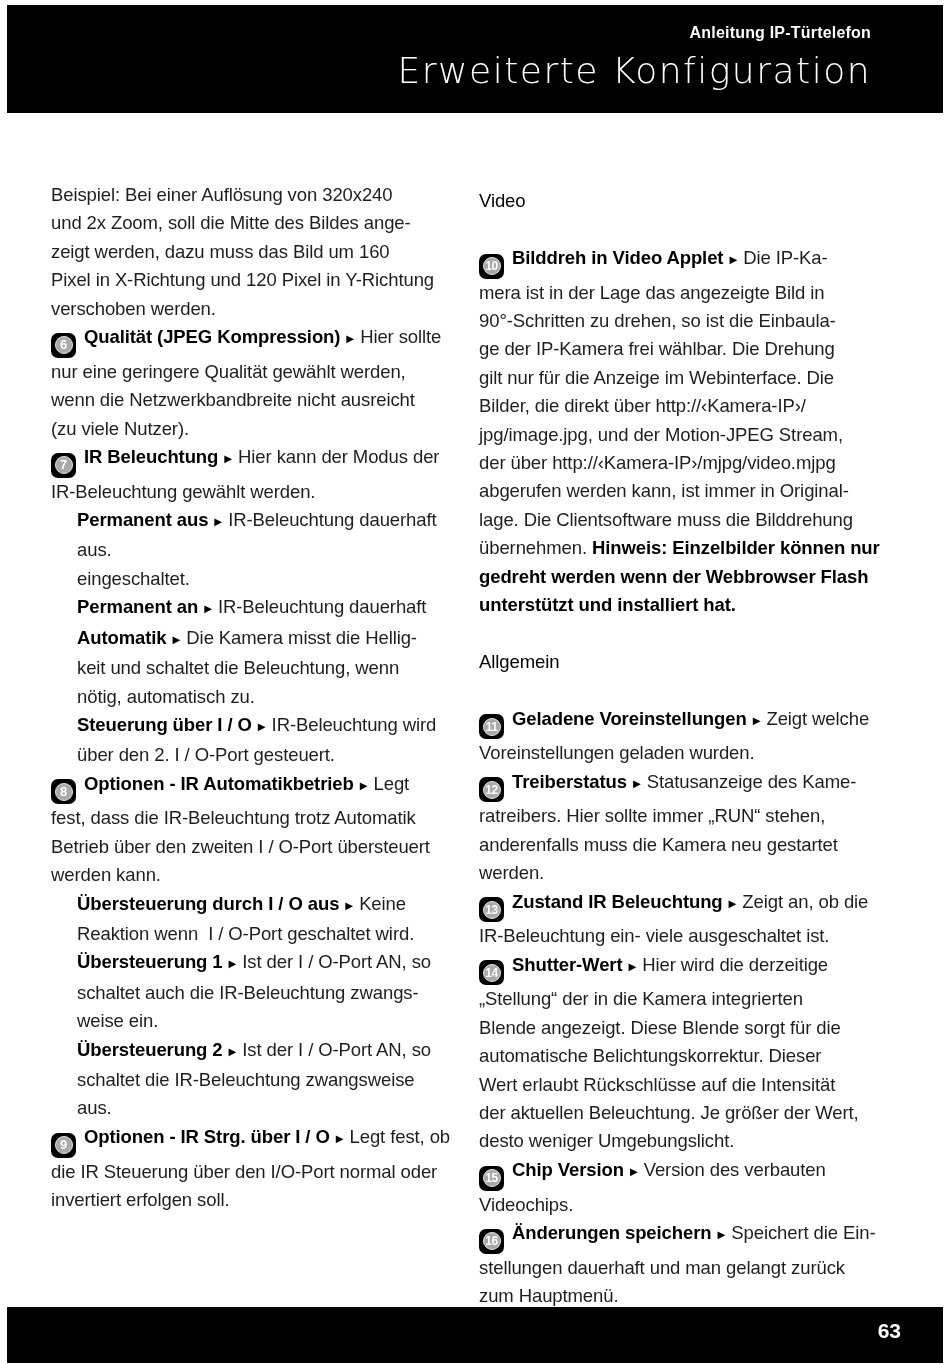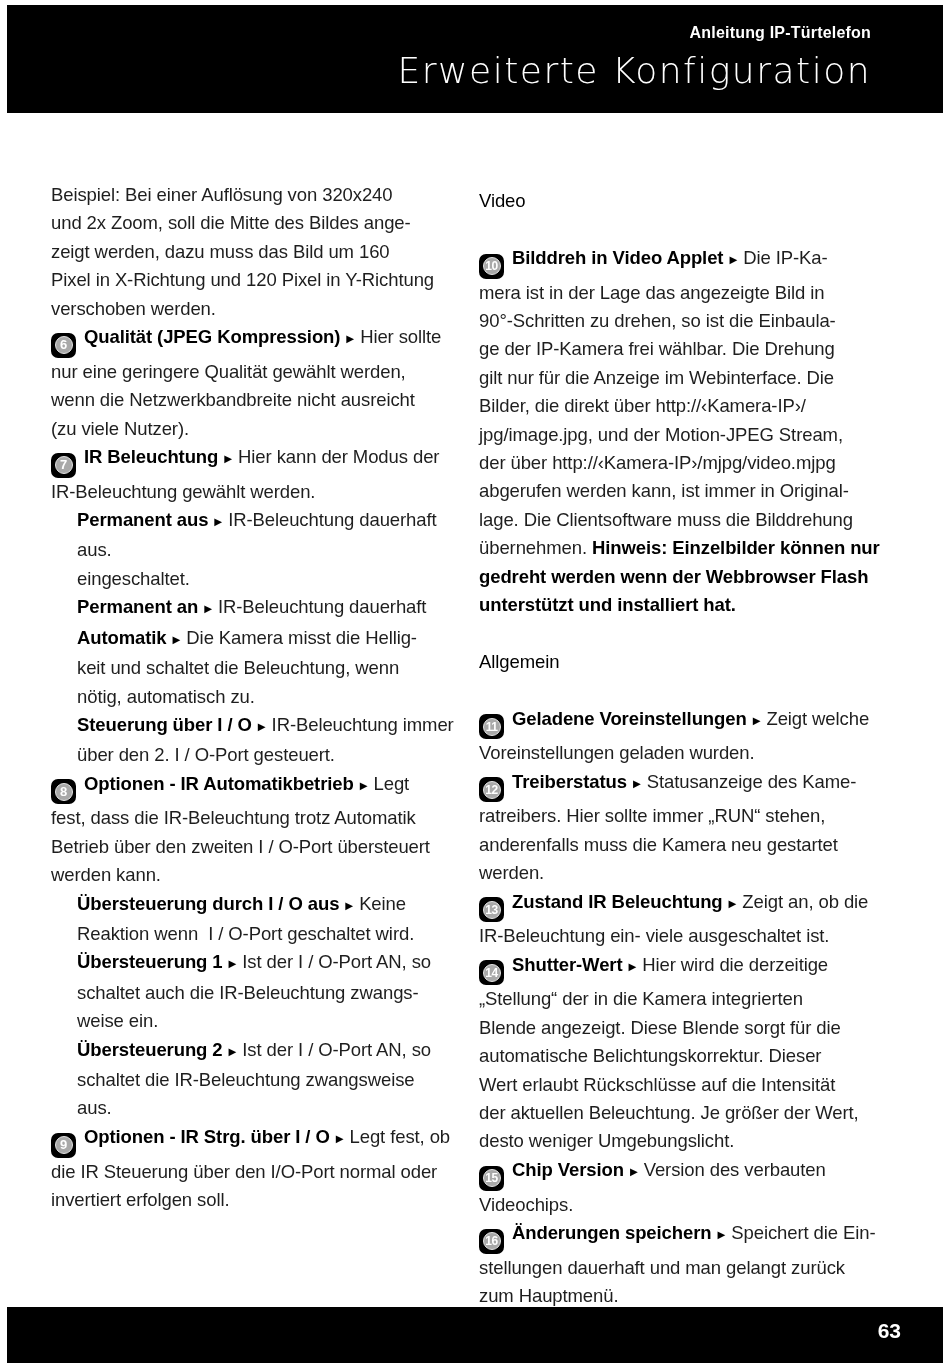--- a/index.html
+++ b/index.html
@@ -129,21 +129,21 @@
       <div class="blk sub">
         <div class="line"><span class="n">eingeschaltet.</span></div>
         <div class="line"><span class="b">Permanent an</span><span class="a"> ► </span><span class="n">IR-Beleuchtung dauerhaft</span></div>
       </div>
       <div class="blk sub">
         <div class="line"><span class="b">Automatik</span><span class="a"> ► </span><span class="n">Die Kamera misst die Hellig-</span></div>
         <div class="line"><span class="n">keit und schaltet die Beleuchtung, wenn</span></div>
         <div class="line"><span class="n">nötig, automatisch zu.</span></div>
       </div>
       <div class="blk sub">
-        <div class="line"><span class="b">Steuerung über I / O</span><span class="a"> ► </span><span class="n">IR-Beleuchtung immer</span></div>
+        <div class="line"><span class="b">Steuerung über I / O</span><span class="a"> ► </span><span class="n">IR-Beleuchtung wird</span></div>
         <div class="line"><span class="n">über den 2. I / O-Port gesteuert.</span></div>
       </div>
       <div class="blk">
         <div class="line"><span class="badge"><span class="badge-c">8</span></span><span class="b">Optionen - IR Automatikbetrieb</span><span class="a"> ► </span><span class="n">Legt</span></div>
         <div class="line"><span class="n">fest, dass die IR-Beleuchtung trotz Automatik</span></div>
         <div class="line"><span class="n">Betrieb über den zweiten I / O-Port übersteuert</span></div>
         <div class="line"><span class="n">werden kann.</span></div>
       </div>
       <div class="blk sub">
         <div class="line"><span class="b">Übersteuerung durch I / O aus</span><span class="a"> ► </span><span class="n">Keine</span></div>

